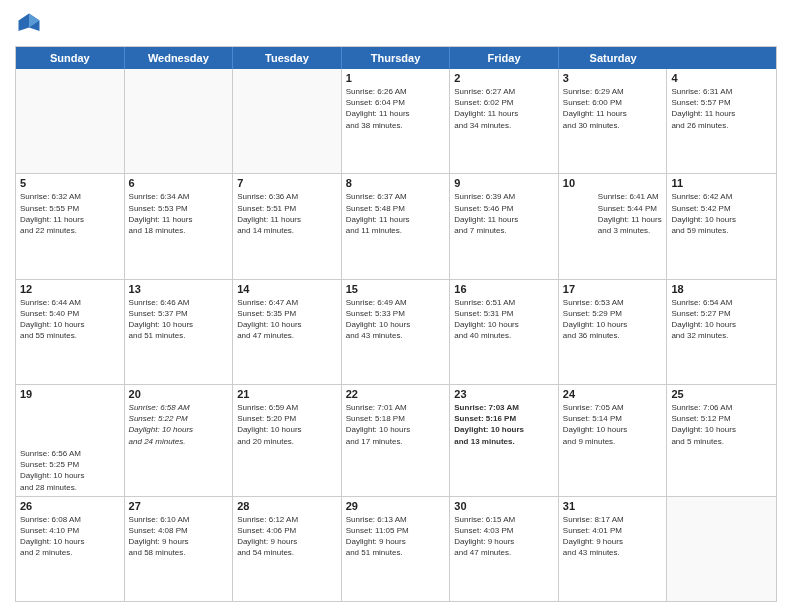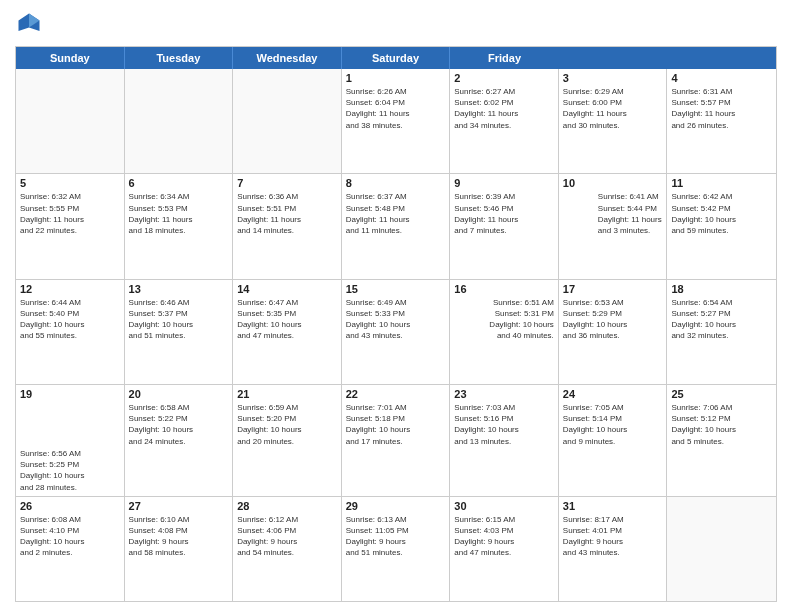--- a/index.html
+++ b/index.html
@@ -122,24 +122,25 @@
     </div>
     <div class="title-section">
       <div class="month-title"></div>
       <div class="subtitle"></div>
     </div>
   </div>
 
   <div class="calendar">
     <div class="day-headers">
     <div class="day-header">Sunday</div>
+        <div class="day-header">Wednesday</div>
         <div class="day-header">Tuesday</div>
-        <div class="day-header">Wednesday</div>
+        <div class="day-header">Thursday</div>
+        <div class="day-header">Friday</div>
         <div class="day-header">Saturday</div>
-        <div class="day-header">Friday</div>
       </div>
     <div class="calendar-body">
     <div class="week-row">
           <div class="day-cell empty"></div>
           <div class="day-cell empty"></div>
           <div class="day-cell empty"></div>
           <div class="day-cell">
             <div class="day-num">1</div>
             <div class="day-info" style="white-space: pre-line;">Sunrise: 6:26 AM
 Sunset: 6:04 PM
@@ -243,21 +244,21 @@
           </div>
           <div class="day-cell">
             <div class="day-num">15</div>
             <div class="day-info" style="white-space: pre-line;">Sunrise: 6:49 AM
 Sunset: 5:33 PM
 Daylight: 10 hours
 and 43 minutes.</div>
           </div>
           <div class="day-cell">
             <div class="day-num">16</div>
-            <div class="day-info" style="white-space: pre-line; text-align: right;">Sunrise: 6:51 AM
+            <div class="day-info" style="white-space: pre-line;">Sunrise: 6:51 AM
 Sunset: 5:31 PM
 Daylight: 10 hours
 and 40 minutes.</div>
           </div>
           <div class="day-cell">
             <div class="day-num">17</div>
             <div class="day-info" style="white-space: pre-line;">Sunrise: 6:53 AM
 Sunset: 5:29 PM
 Daylight: 10 hours
 and 36 minutes.</div>
@@ -273,42 +274,42 @@
         <div class="week-row">
           <div class="day-cell">
             <div class="day-num">19</div>
             <div class="day-info" style="white-space: pre-line; margin-top: 46px;">Sunrise: 6:56 AM
 Sunset: 5:25 PM
 Daylight: 10 hours
 and 28 minutes.</div>
           </div>
           <div class="day-cell">
             <div class="day-num">20</div>
-            <div class="day-info" style="white-space: pre-line;">Sunrise: 6:58 AM
+            <div class="day-info" style="white-space: pre-line; font-style: italic;">Sunrise: 6:58 AM
 Sunset: 5:22 PM
 Daylight: 10 hours
 and 24 minutes.</div>
           </div>
           <div class="day-cell">
             <div class="day-num">21</div>
             <div class="day-info" style="white-space: pre-line;">Sunrise: 6:59 AM
 Sunset: 5:20 PM
 Daylight: 10 hours
 and 20 minutes.</div>
           </div>
           <div class="day-cell">
             <div class="day-num">22</div>
             <div class="day-info" style="white-space: pre-line;">Sunrise: 7:01 AM
 Sunset: 5:18 PM
 Daylight: 10 hours
 and 17 minutes.</div>
           </div>
           <div class="day-cell">
             <div class="day-num">23</div>
-            <div class="day-info" style="white-space: pre-line;">Sunrise: 7:03 AM
+            <div class="day-info" style="white-space: pre-line; font-weight: bold;">Sunrise: 7:03 AM
 Sunset: 5:16 PM
 Daylight: 10 hours
 and 13 minutes.</div>
           </div>
           <div class="day-cell">
             <div class="day-num">24</div>
             <div class="day-info" style="white-space: pre-line;">Sunrise: 7:05 AM
 Sunset: 5:14 PM
 Daylight: 10 hours
 and 9 minutes.</div>

